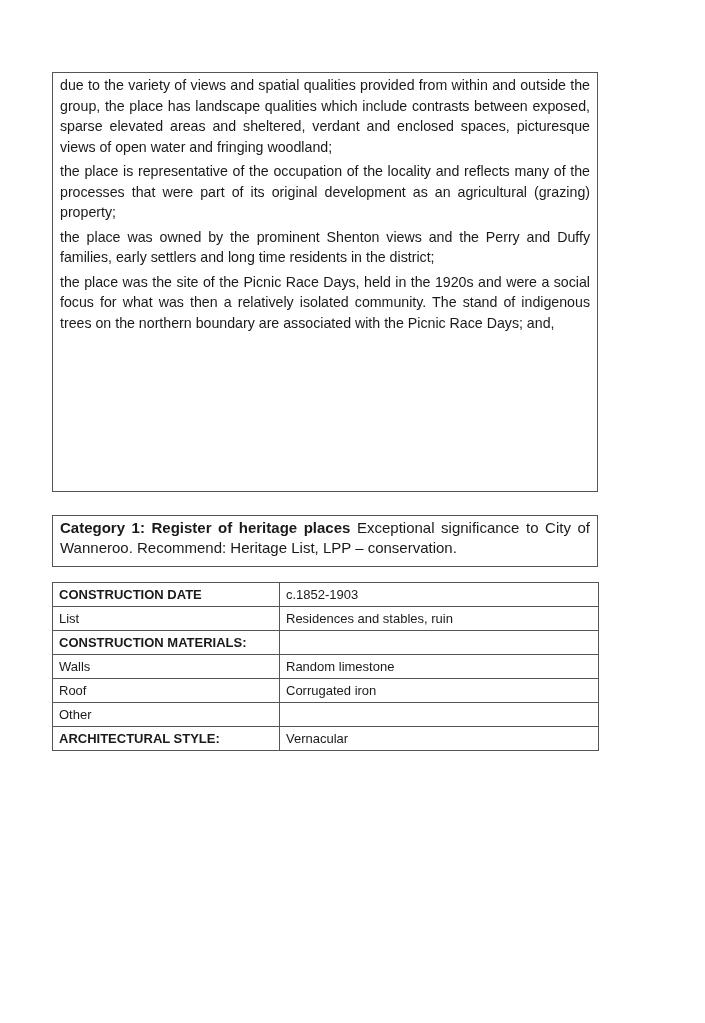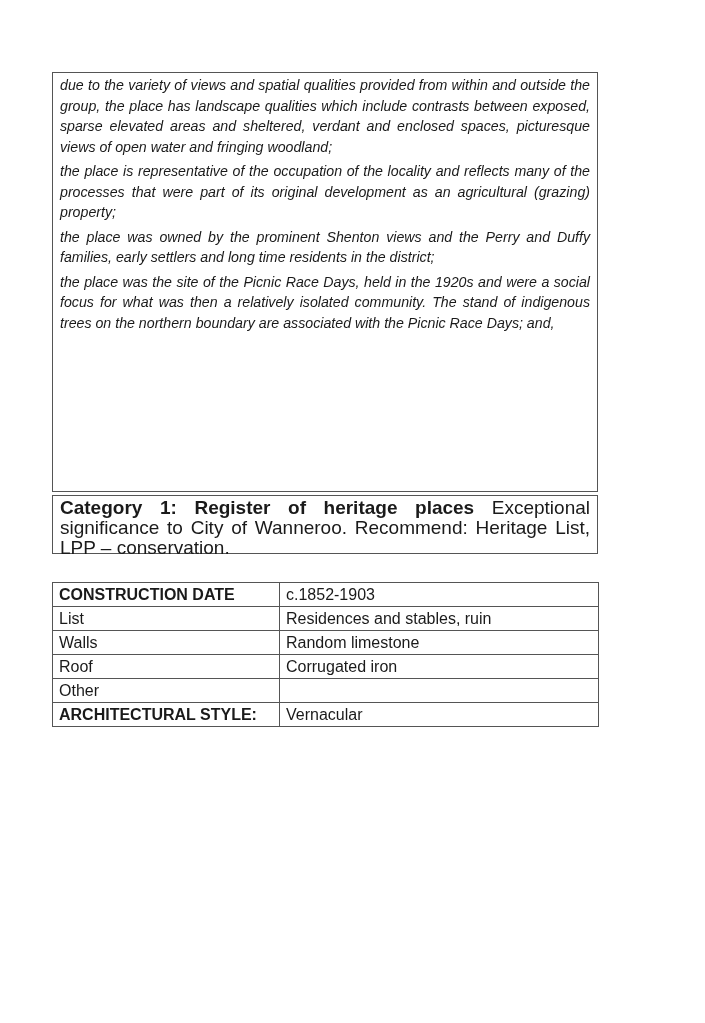--- a/index.html
+++ b/index.html
@@ -28,40 +28,39 @@
       padding: 2px 7px 0 7px;
     }
     #significance-box p {
       margin: 0 0 4px 0;
       font-size: 14.2px;
       line-height: 20.5px;
       text-align: justify;
       text-align-last: left;
     }
     #significance-box p.italic {
-      font-style: italic;
     }
     #category-box {
-      top: 495px;
-      height: 59px;
+      top: 515px;
+      height: 52px;
       padding: 2px 7px 0 7px;
-      font-size: 19px;
+      font-size: 15px;
       line-height: 20px;
       text-align: justify;
     }
     #category-box .bold {
       font-weight: bold;
     }
     #details-table {
       position: absolute;
       top: 582px;
       left: 52px;
       width: 547px;
       border-collapse: collapse;
-      font-size: 16px;
+      font-size: 13px;
     }
     #details-table td {
       border: 1px solid #555;
       height: 23px;
       padding: 0 6px;
       vertical-align: middle;
       line-height: 20px;
     }
     #details-table td.label {
       width: 214px;
@@ -86,20 +85,24 @@
   <tbody>
     <tr>
       <td class="label bold">CONSTRUCTION DATE</td>
       <td>c.1852-1903</td>
     </tr>
     <tr>
       <td class="label">List</td>
       <td>Residences and stables, ruin</td>
     </tr>
     <tr>
+      <td class="label bold">CONSTRUCTION MATERIALS:</td>
+      <td></td>
+    </tr>
+    <tr>
       <td class="label">Walls</td>
       <td>Random limestone</td>
     </tr>
     <tr>
       <td class="label">Roof</td>
       <td>Corrugated iron</td>
     </tr>
     <tr>
       <td class="label">Other</td>
       <td></td>

